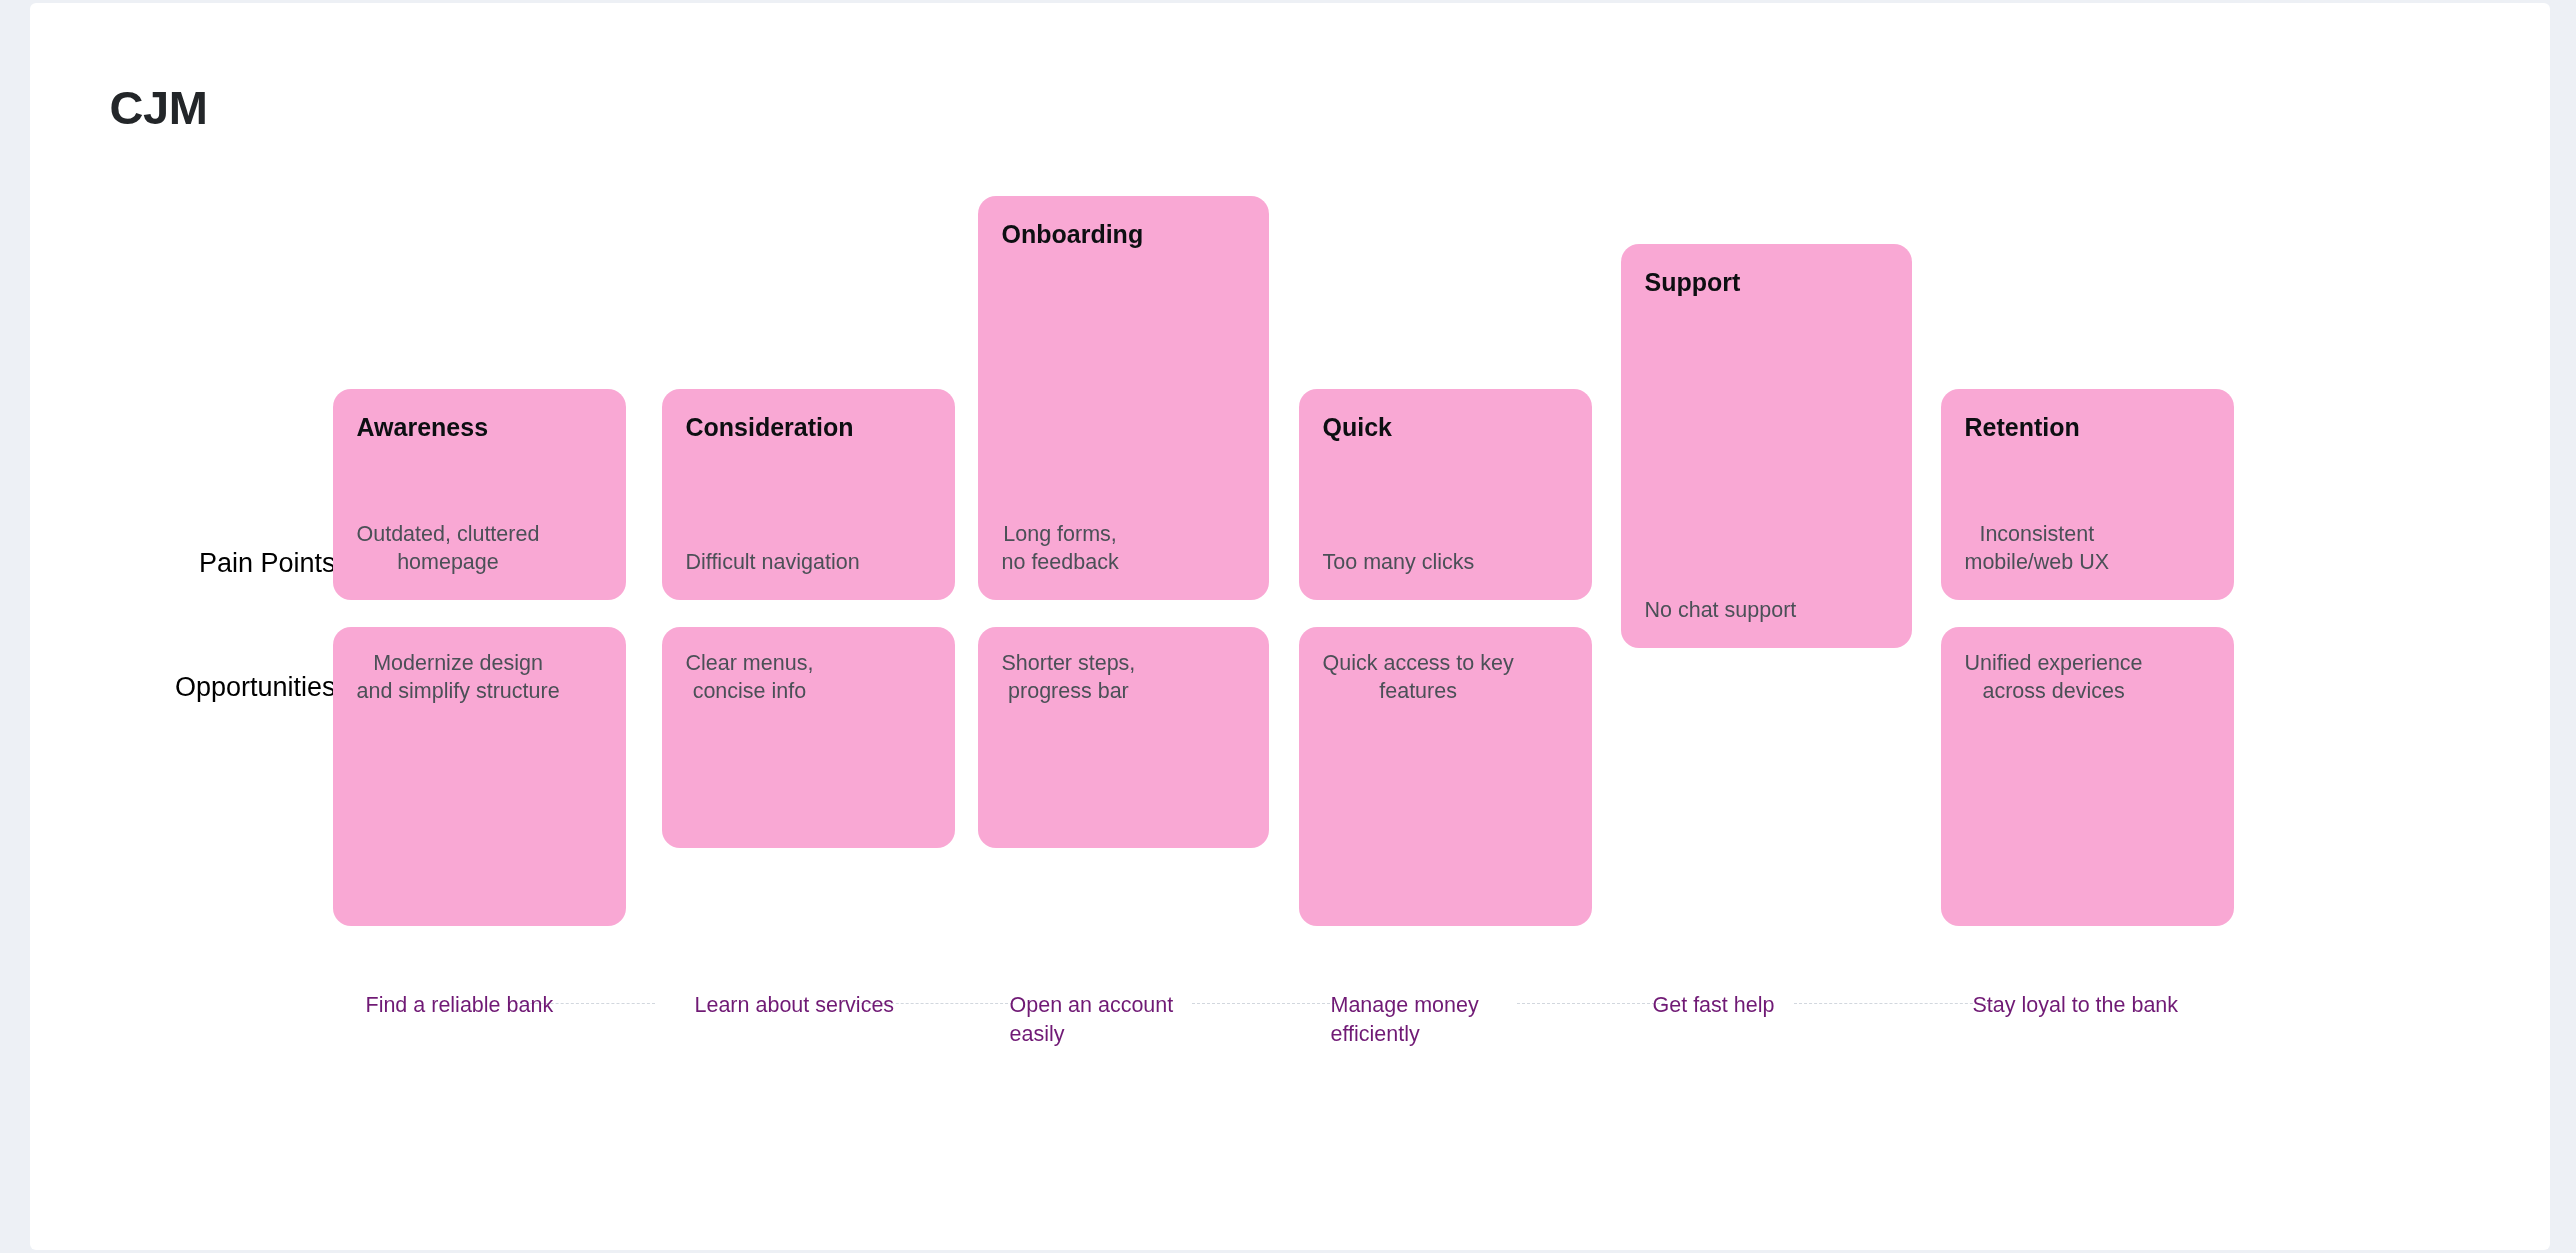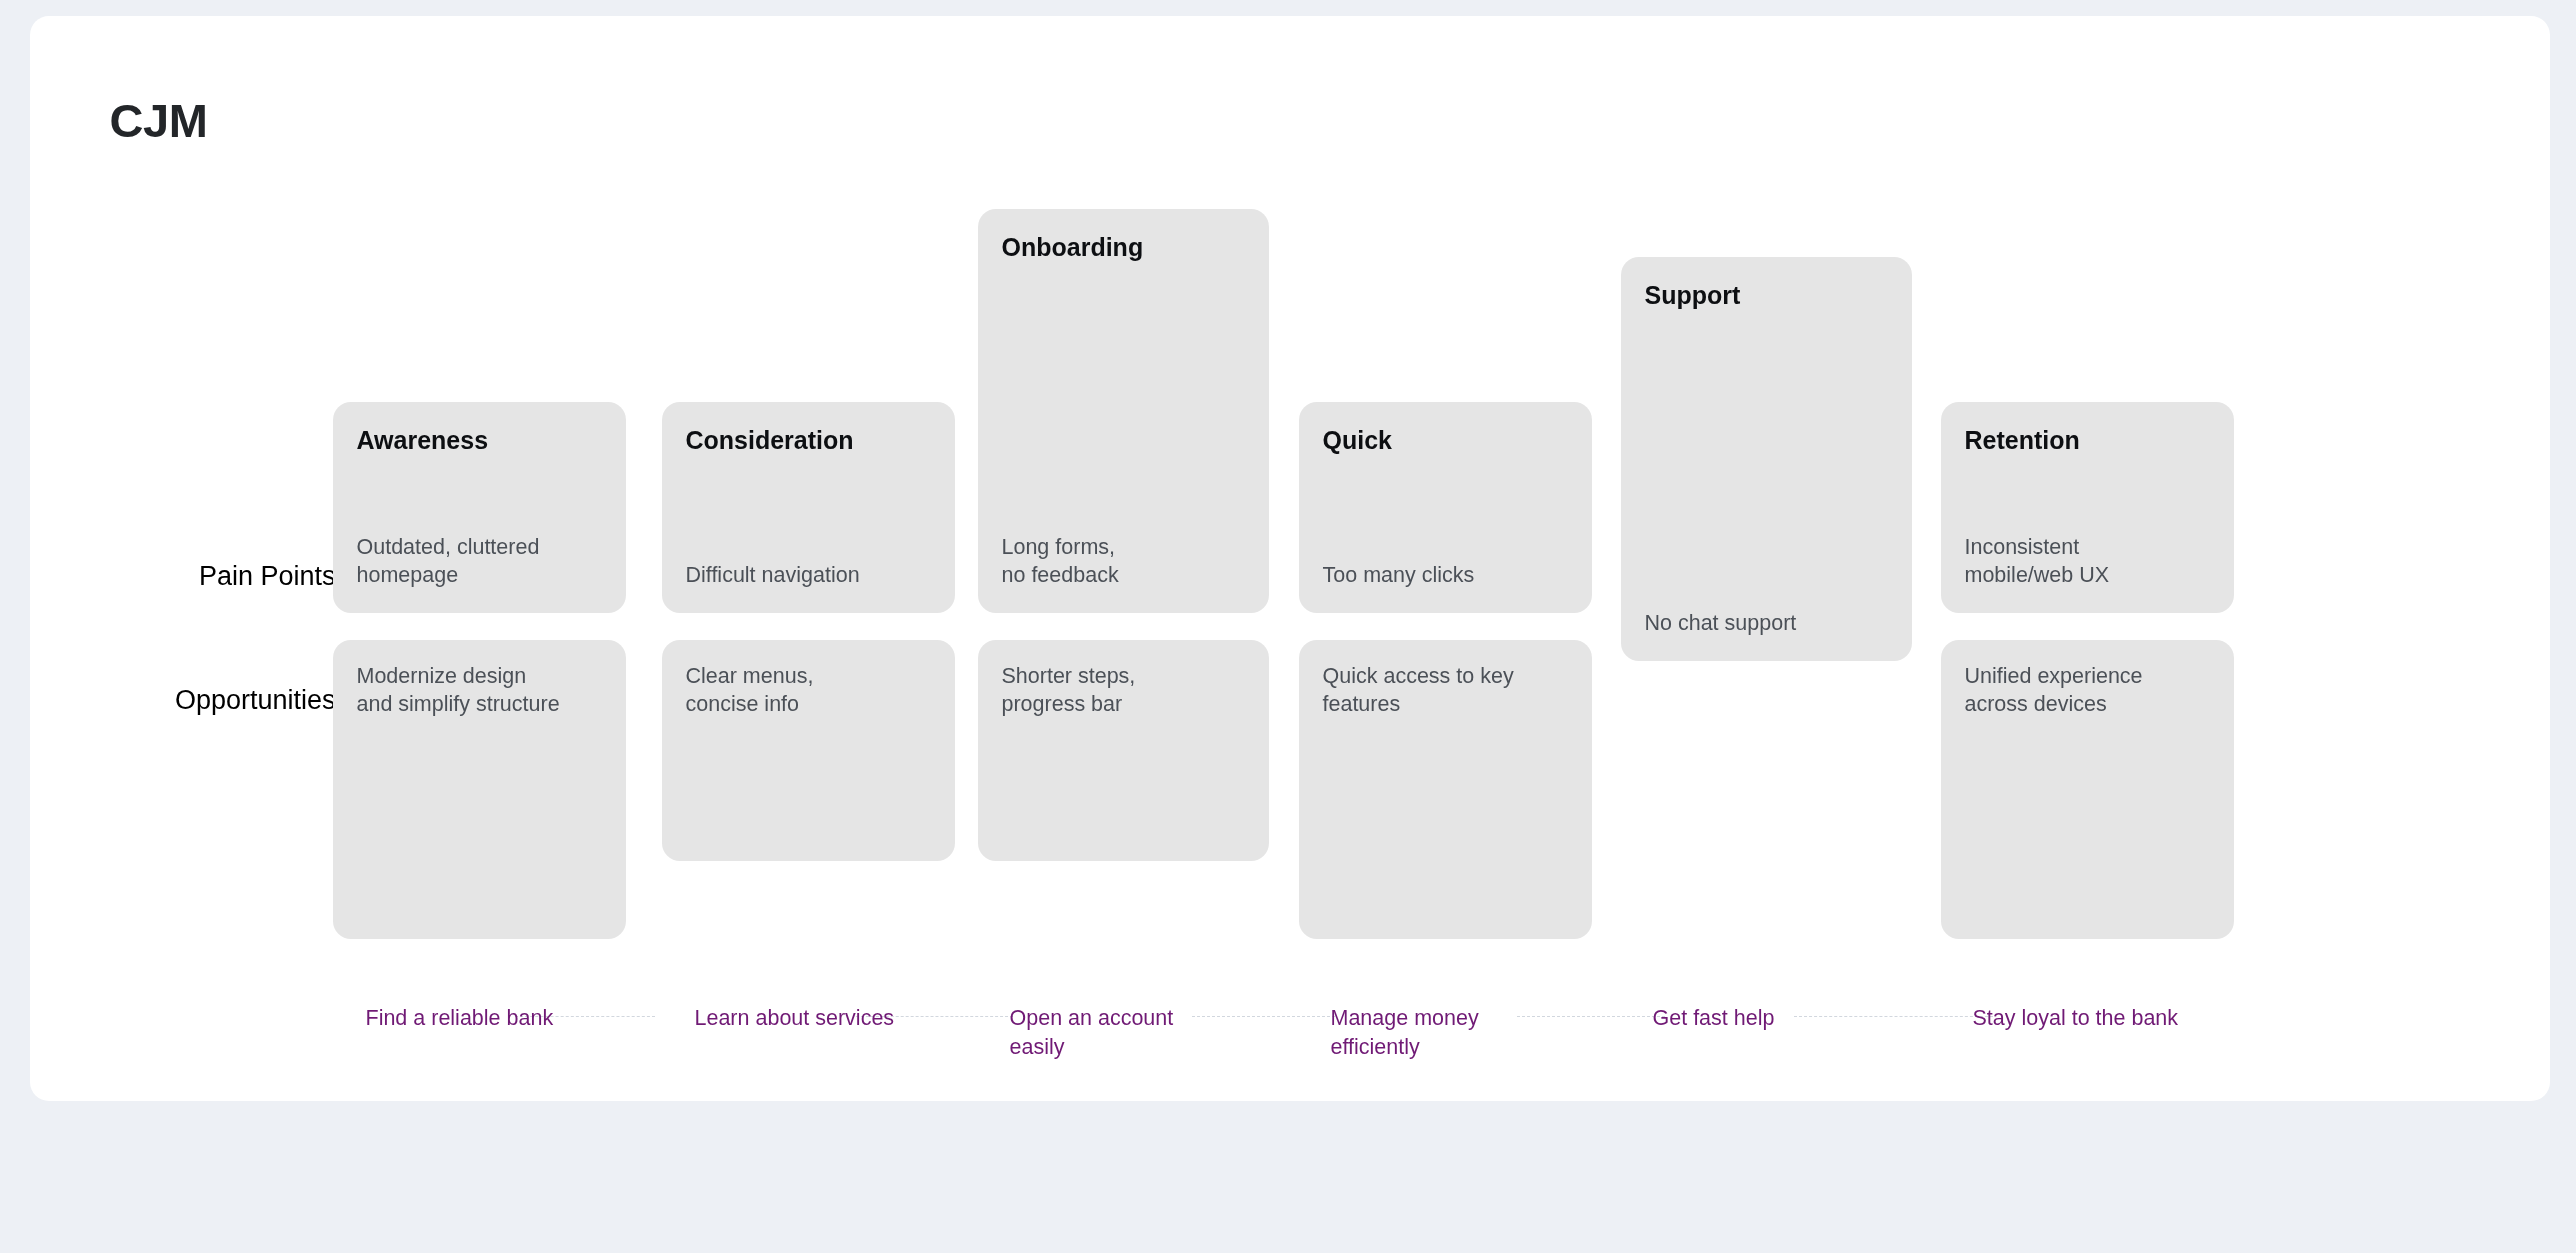--- a/index.html
+++ b/index.html
@@ -13,25 +13,25 @@
   body {
     background: #edf0f5;
     font-family: "Liberation Sans", sans-serif;
     -webkit-font-smoothing: antialiased;
   }
 
   
   #canvas {
     position: absolute;
     left: 29.5px;
-    top: 16px;
+    top: 3px;
     width: 2520px;
-    height: 1085px;
+    height: 1247px;
     background: #ffffff;
-    border-radius: 19px;
+    border-radius: 6px;
     overflow: hidden;
   }
 
   
   #page-title {
     position: absolute;
     left: 80px;
     top: 81px;
     font-size: 47px;
     font-weight: 700;
@@ -58,22 +58,23 @@
     white-space: nowrap;
     text-align: right;
     line-height: 1;
   }
   #row-label-pain { top: 547px; }
   #row-label-opps { top: 671px; }
 
   
   .card {
     position: absolute;
-    background: #e5e5e5;
+    background: #f9a8d4;
     border-radius: 18px;
+    text-align: center;
   }
 
   .card-title {
     position: absolute;
     left: 24px;
     top: 23px;
     font-size: 25px;
     font-weight: 700;
     color: #0d0f12;
     line-height: 1.2;

